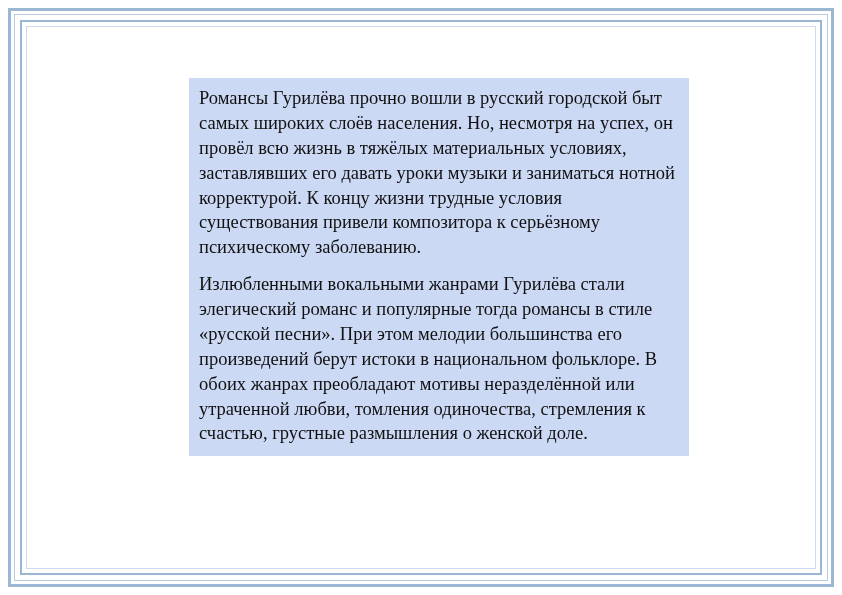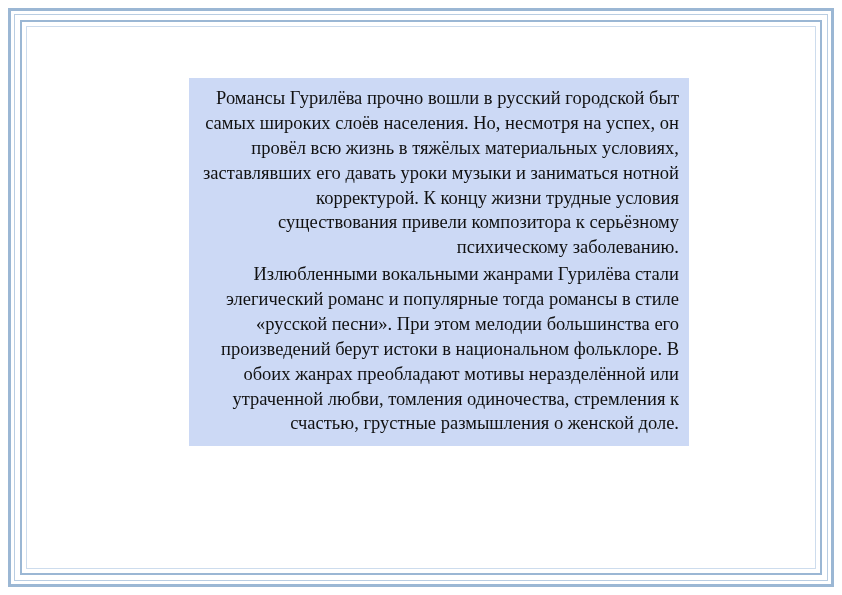--- a/index.html
+++ b/index.html
@@ -65,24 +65,24 @@
     width: 500px;
     background: #ccd9f5;
     padding: 8px 10px 10px 10px;
     box-sizing: border-box;
   }
   .para {
     font-size: 18.5px;
     line-height: 1.345;
     color: #111111;
     margin: 0;
-    text-align: right;
+    text-align: left;
   }
   .para + .para {
-    margin-top: 2px;
+    margin-top: 12px;
   }
 </style>
 </head>
 <body>
 
 <div class="slide">
   <div class="frame-outer"></div>
   <div class="frame-mid"></div>
   <div class="frame-inner"></div>
   <div class="frame-innermost"></div>

